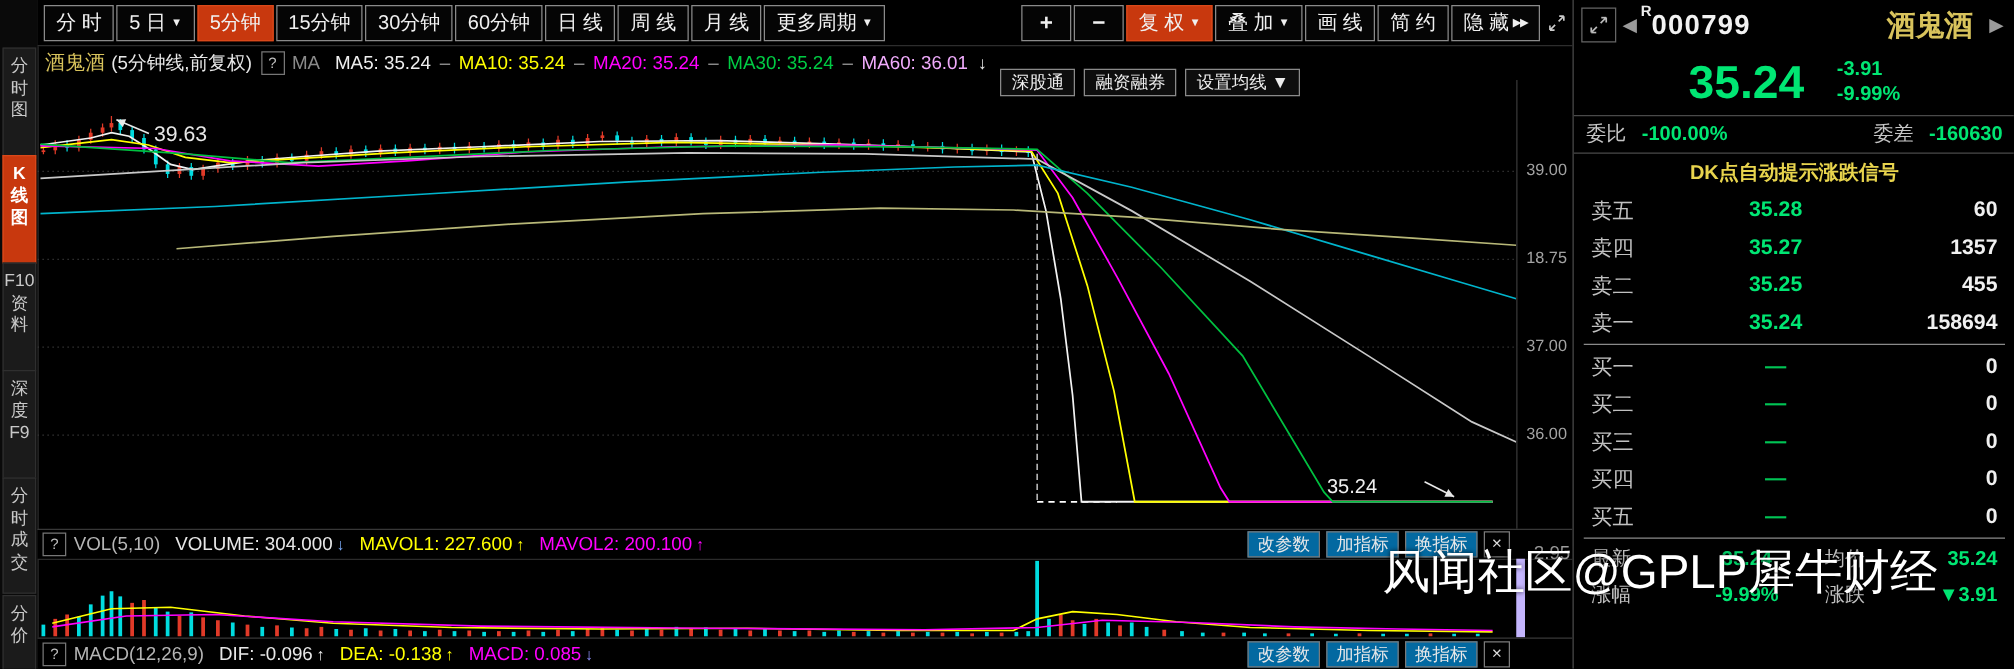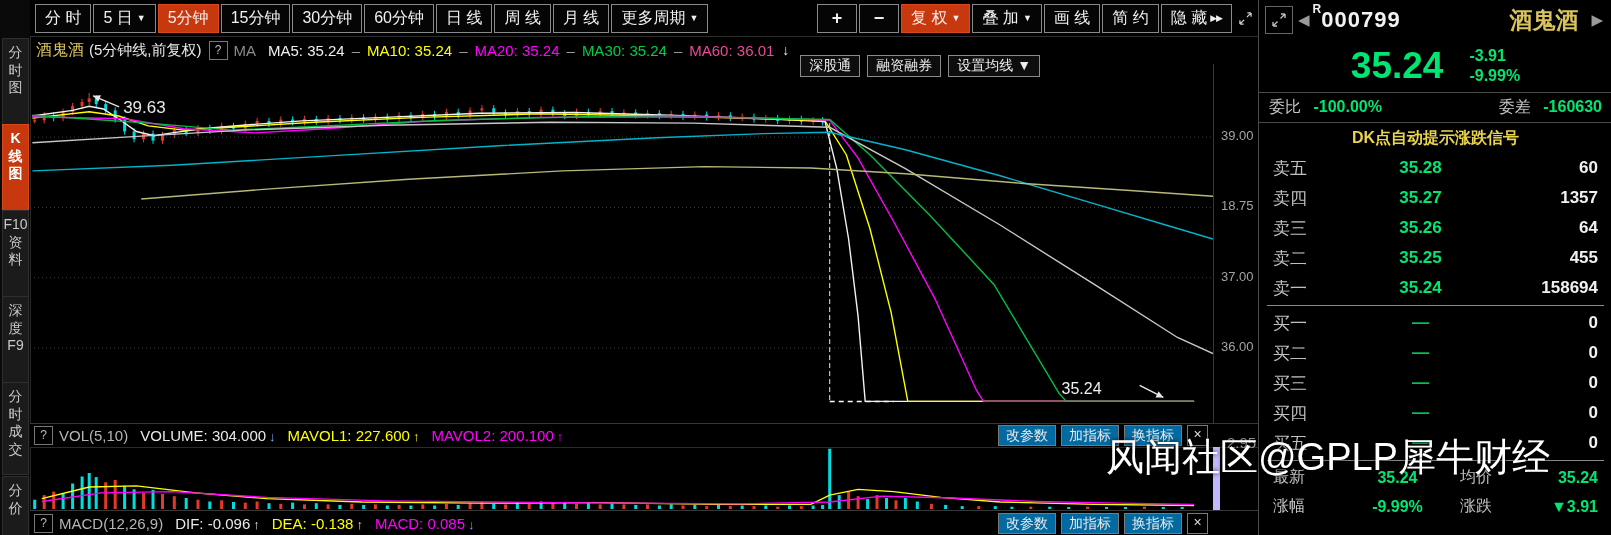--- a/index.html
+++ b/index.html
@@ -164,21 +164,21 @@
       <span class="ma-prefix">MA</span>
       <span id="ma-legend">
           <span class="ma-item" style="color: rgb(238, 238, 238);">MA5: 35.24</span>
           <span class="ma-sep">–</span>
           <span class="ma-item" style="color: rgb(255, 255, 0);">MA10: 35.24</span>
           <span class="ma-sep">–</span>
           <span class="ma-item" style="color: rgb(255, 0, 255);">MA20: 35.24</span>
           <span class="ma-sep">–</span>
           <span class="ma-item" style="color: rgb(0, 204, 68);">MA30: 35.24</span>
           <span class="ma-sep">–</span>
-          <span class="ma-item" style="color: #ec4899;">MA60: 36.01</span>
+          <span class="ma-item" style="color: #f0abfc;">MA60: 36.01</span>
         </span>
       <span class="hdr-arrow">↓</span>
       <span id="hdr-btns" style="display:flex;align-items:center;margin-top:32px;">
           <div class="hdr-btn">深股通</div>
           <div class="hdr-btn">融资融券</div>
           <div class="hdr-btn">设置均线 ▼</div>
         </span>
     </div>
 
     <div id="chart-area">
@@ -527,25 +527,20 @@
           <span class="book-label">卖五</span>
           <span class="book-price">35.28</span>
           <span class="book-vol">60</span>
         </div>
         <div class="book-row">
           <span class="book-label">卖四</span>
           <span class="book-price">35.27</span>
           <span class="book-vol">1357</span>
         </div>
         <div class="book-row">
-          <span class="book-label">卖三</span>
-          <span class="book-price">35.26</span>
-          <span class="book-vol">64</span>
-        </div>
-        <div class="book-row">
           <span class="book-label">卖二</span>
           <span class="book-price">35.25</span>
           <span class="book-vol">455</span>
         </div>
         <div class="book-row">
           <span class="book-label">卖一</span>
           <span class="book-price">35.24</span>
           <span class="book-vol">158694</span>
         </div>
       </div>

